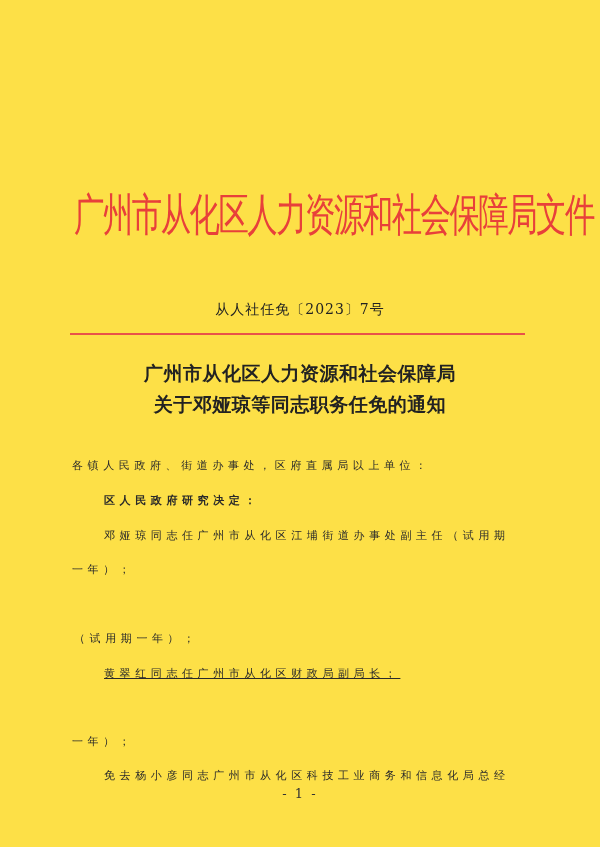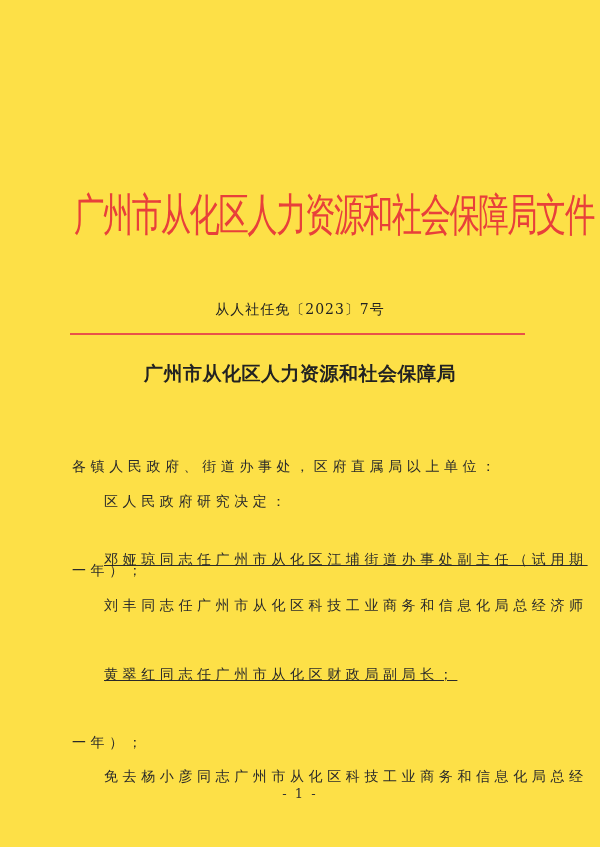--- a/index.html
+++ b/index.html
@@ -4,40 +4,41 @@
   <style>
     html, body { margin: 0; padding: 0; background: #ffffff; }
     body { width: 600px; height: 847px; position: relative; overflow: hidden; font-family: "DejaVu Serif", "Liberation Serif", serif; color: #1a1a1a; }
     .page { position: absolute; left: 0; top: 0; width: 600px; height: 847px; background: #fde047; padding-left: 9px; }
     .red-header { position: absolute; left: 74px; top: 186px; width: 460px; height: 56px; font-family: "DejaVu Serif", "Liberation Serif", serif; font-size: 40px; line-height: 56px; color: #e8403a; letter-spacing: -2px; white-space: nowrap; transform: scaleX(0.76) scaleY(1.12); transform-origin: left center; }
     .doc-number { position: absolute; left: 0; width: 600px; top: 299px; text-align: center; font-size: 14px; line-height: 20px; color: #222; letter-spacing: 1px; }
     .red-rule { position: absolute; left: 70px; top: 333px; width: 455px; height: 2px; background: #e8524a; }
     .title-line { position: absolute; left: 0; width: 600px; text-align: center; font-size: 19px; font-weight: bold; line-height: 26px; color: #222; letter-spacing: 0.5px; }
     .title-1 { top: 360px; }
     .title-2 { top: 391px; }
-    .body-line { position: absolute; font-size: 14px; line-height: 22px; color: #2a2a2a; letter-spacing: 4.6px; white-space: nowrap; }
+    .body-line { position: absolute; font-size: 11px; line-height: 22px; color: #2a2a2a; letter-spacing: 4.6px; white-space: nowrap; }
     .page-number { position: absolute; left: 0; width: 600px; top: 786px; text-align: center; font-size: 13px; color: #333; letter-spacing: 2px; }
   </style>
 </head>
 <body>
 
 <div class="page">
 
   <div class="red-header">广州市从化区人力资源和社会保障局文件</div>
 
   <div class="doc-number">从人社任免〔2023〕7号</div>
 
   <div class="red-rule"></div>
 
   <div class="title-line title-1">广州市从化区人力资源和社会保障局</div>
+  <div class="title-line title-2">关于邓娅琼等同志职务任免的通知</div>
 
   <div class="body-line" style="left:72px; top:455px;">各镇人民政府、街道办事处，区府直属局以上单位：</div>
-  <div class="body-line" style="left:104px; top:490px;">区人民政府研究决定：</div>
-  <div class="body-line" style="left:104px; top:548px;text-decoration:underline;">邓娅琼同志任广州市从化区江埔街道办事处副主任（试用期</div>
+  <div class="body-line" style="left:104px; top:490px;font-weight:bold;">区人民政府研究决定：</div>
+  <div class="body-line" style="left:104px; top:525px;">邓娅琼同志任广州市从化区江埔街道办事处副主任（试用期</div>
   <div class="body-line" style="left:72px; top:559px;">一年）；</div>
-  <div class="body-line" style="left:104px; top:594px;">刘丰同志任广州市从化区科技工业商务和信息化局总经济师</div>
+  <div class="body-line" style="left:74px; top:628px;">（试用期一年）；</div>
   <div class="body-line" style="left:104px; top:663px;text-decoration:underline;">黄翠红同志任广州市从化区财政局副局长；</div>
   <div class="body-line" style="left:72px; top:731px;">一年）；</div>
   <div class="body-line" style="left:104px; top:765px;text-align:center;">免去杨小彦同志广州市从化区科技工业商务和信息化局总经</div>
 
   <div class="page-number">- 1 -</div>
 
 </div>
 
 </body></html>

